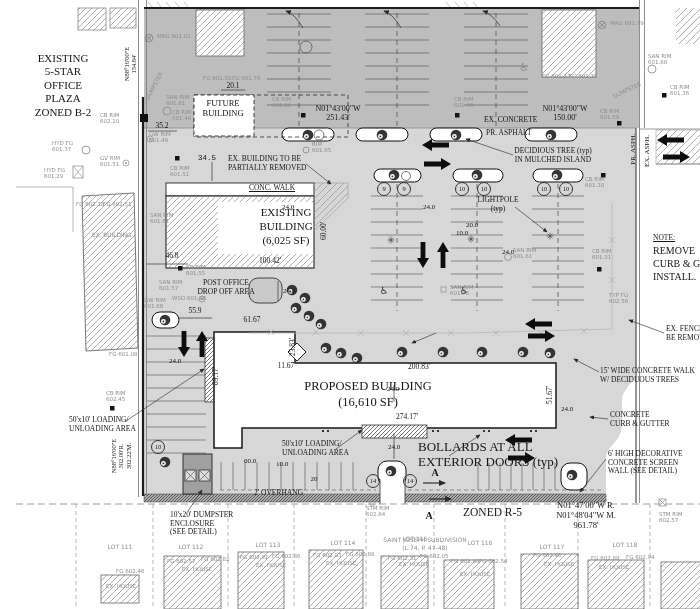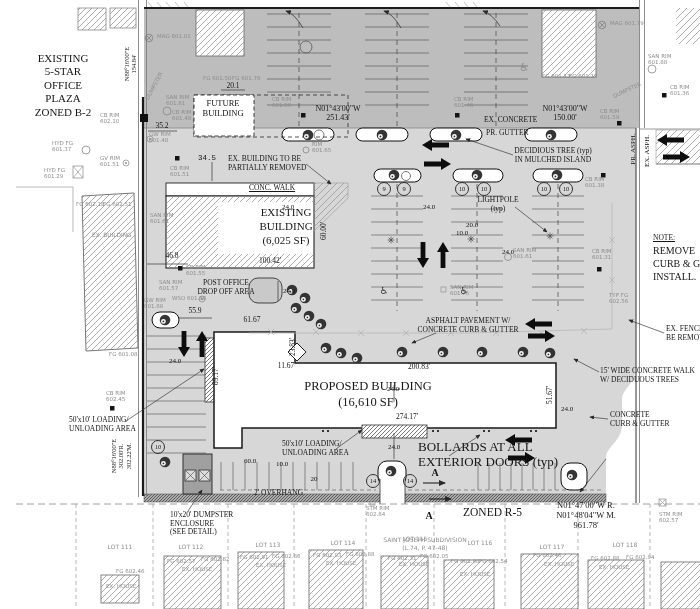--- a/index.html
+++ b/index.html
@@ -309,21 +309,21 @@
     <div class="lbl ctr" style="left: 207px; top: 99px; font-size: 8.5px; transform: translateX(-50%);">FUTURE
 BUILDING</div>
     <div class="lbl ctr" style="left: 114px; top: 64px; font-size: 6.5px; transform: translate(-50%, -50%) rotate(-90deg);">N88°16'00"E
 154.84'</div>
     <div class="lbl" style="left: 217px; top: 82px; font-size: 7.5px; transform: translateX(-50%);">20.1</div>
     <div class="lbl ctr" style="left: 322px; top: 104px; font-size: 8px; transform: translateX(-50%);">N01°43'00"W
 251.43'</div>
     <div class="lbl ctr" style="left: 549px; top: 104px; font-size: 8px; transform: translateX(-50%);">N01°43'00"W
 150.00'</div>
     <div class="lbl" style="left: 468px; top: 116px; font-size: 7.5px;">EX. CONCRETE</div>
-    <div class="lbl" style="left: 470px; top: 129px; font-size: 7.5px;">PR. GUTTER</div>
+    <div class="lbl" style="left: 470px; top: 129px; font-size: 7.5px;">PR. ASPHALT</div>
     <div class="lbl ctr" style="left: 537px; top: 147px; font-size: 7.5px; transform: translateX(-50%);">DECIDIOUS TREE (typ)
 IN MULCHED ISLAND</div>
     <div class="lbl" style="left: 212px; top: 155px; font-size: 7.5px;">EX. BUILDING TO BE
 PARTIALLY REMOVED</div>
     <div class="lbl" style="left: 191px; top: 154px; font-size: 7.5px; transform: translateX(-50%); font-family: Liberation Mono, monospace;">34.5</div>
     <div class="lbl" style="left: 256px; top: 184px; font-size: 7.5px; transform: translateX(-50%); text-decoration: underline;">CONC. WALK</div>
     <div class="lbl ctr" style="left: 270px; top: 205px; font-size: 11px; line-height: 1.28; transform: translateX(-50%);">EXISTING
 BUILDING
 (6,025 SF)</div>
     <div class="lbl ctr" style="left: 482px; top: 196px; font-size: 7.5px; transform: translateX(-50%);">LIGHTPOLE
@@ -338,22 +338,20 @@
     <div class="lbl" style="left: 446px; top: 229px; font-size: 7px; transform: translateX(-50%);">10.0</div>
     <div class="lbl" style="left: 308px; top: 231px; font-size: 7.5px; transform: translate(-50%, -50%) rotate(-90deg);">60.00'</div>
     <div class="lbl" style="left: 254px; top: 257px; font-size: 7.5px; transform: translateX(-50%);">100.42'</div>
     <div class="lbl" style="left: 156px; top: 252px; font-size: 7.5px; transform: translateX(-50%);">46.8</div>
     <div class="lbl ctr" style="left: 210px; top: 279px; font-size: 7.5px; transform: translateX(-50%);">POST OFFICE
 DROP OFF AREA</div>
     <div class="lbl" style="left: 273px; top: 287px; font-size: 7px; transform: translateX(-50%);">24.0</div>
     <div class="lbl" style="left: 492px; top: 248px; font-size: 7px; transform: translateX(-50%);">24.0</div>
     <div class="lbl" style="left: 179px; top: 307px; font-size: 7.5px; transform: translateX(-50%);">55.9</div>
     <div class="lbl" style="left: 236px; top: 316px; font-size: 7.5px; transform: translateX(-50%);">61.67</div>
-    <div class="lbl ctr" style="left: 452px; top: 317px; font-size: 7.5px; transform: translateX(-50%);">ASPHALT PAVEMENT W/
-CONCRETE CURB &amp; GUTTER</div>
     <div class="lbl" style="left: 277px; top: 347px; font-size: 7.5px; transform: translate(-50%, -50%) rotate(-90deg);">23.83'</div>
     <div class="lbl" style="left: 159px; top: 357px; font-size: 7px; transform: translateX(-50%);">24.0</div>
     <div class="lbl" style="left: 270px; top: 362px; font-size: 7.5px; transform: translateX(-50%);">11.67</div>
     <div class="lbl" style="left: 403px; top: 363px; font-size: 7.5px; transform: translateX(-50%);">200.83'</div>
     <div class="lbl" style="left: 200px; top: 376px; font-size: 7.5px; transform: translate(-50%, -50%) rotate(-90deg);">89.17'</div>
     <div class="lbl ctr" style="left: 352px; top: 378px; font-size: 12.5px; line-height: 1.3; transform: translateX(-50%);">PROPOSED BUILDING
 (16,610 SF)</div>
     <div class="lbl" style="left: 534px; top: 395px; font-size: 7.5px; transform: translate(-50%, -50%) rotate(-90deg);">51.67'</div>
     <div class="lbl" style="left: 584px; top: 367px; font-size: 7.5px;">15' WIDE CONCRETE WALK
 W/ DECIDUOUS TREES</div>
@@ -367,20 +365,23 @@
 UNLOADING AREA</div>
     <div class="lbl ctr" style="left: 105px; top: 456px; font-size: 6.5px; transform: translate(-50%, -50%) rotate(-90deg);">N88°16'00"E
 302.00'R.
 302.22'M.</div>
     <div class="lbl" style="left: 391px; top: 413px; font-size: 7.5px; transform: translateX(-50%);">274.17'</div>
     <div class="lbl" style="left: 266px; top: 440px; font-size: 7.5px;">50'x10' LOADING/
 UNLOADING AREA</div>
     <div class="lbl" style="left: 402px; top: 440px; font-size: 13px;">BOLLARDS AT ALL
 EXTERIOR DOORS (typ)</div>
     <div class="lbl" style="left: 378px; top: 443px; font-size: 7px; transform: translateX(-50%);">24.0</div>
+    <div class="lbl" style="left: 592px; top: 450px; font-size: 7.5px;">6' HIGH DECORATIVE
+CONCRETE SCREEN
+WALL (SEE DETAIL)</div>
     <div class="lbl" style="left: 234px; top: 457px; font-size: 7px; transform: translateX(-50%);">60.0</div>
     <div class="lbl" style="left: 266px; top: 460px; font-size: 7px; transform: translateX(-50%);">10.0</div>
     <div class="lbl" style="left: 298px; top: 475px; font-size: 7px; transform: translateX(-50%);">20</div>
     <div class="lbl" style="left: 238px; top: 489px; font-size: 7.5px;">2' OVERHANG</div>
     <div class="lbl" style="left: 154px; top: 511px; font-size: 7.5px;">10'x20' DUMPSTER
 ENCLOSURE
 (SEE DETAIL)</div>
     <div class="lbl" style="left: 447px; top: 506px; font-size: 11.5px;">ZONED R-5</div>
     <div class="lbl ctr" style="left: 570px; top: 501px; font-size: 8.5px; transform: translateX(-50%);">N01°47'00"W R.
 N01°48'04"W M.

